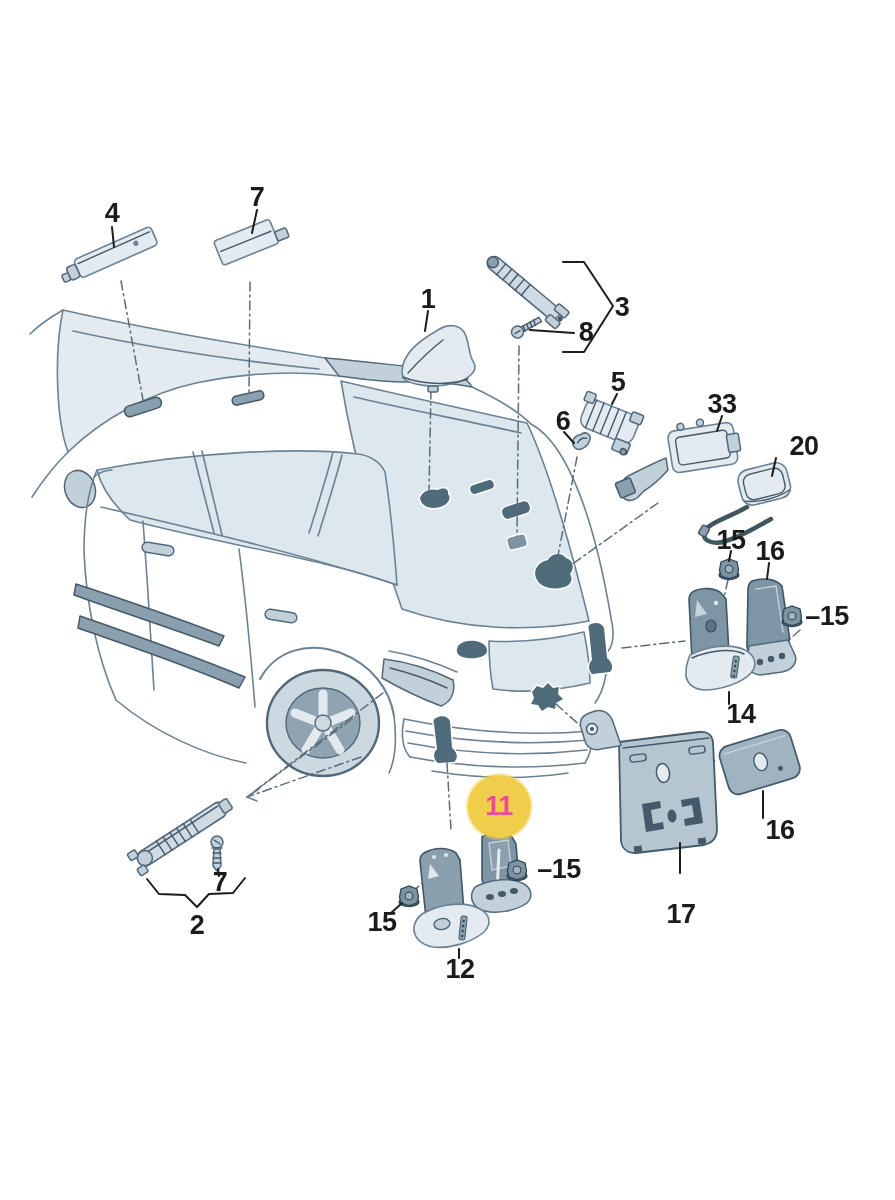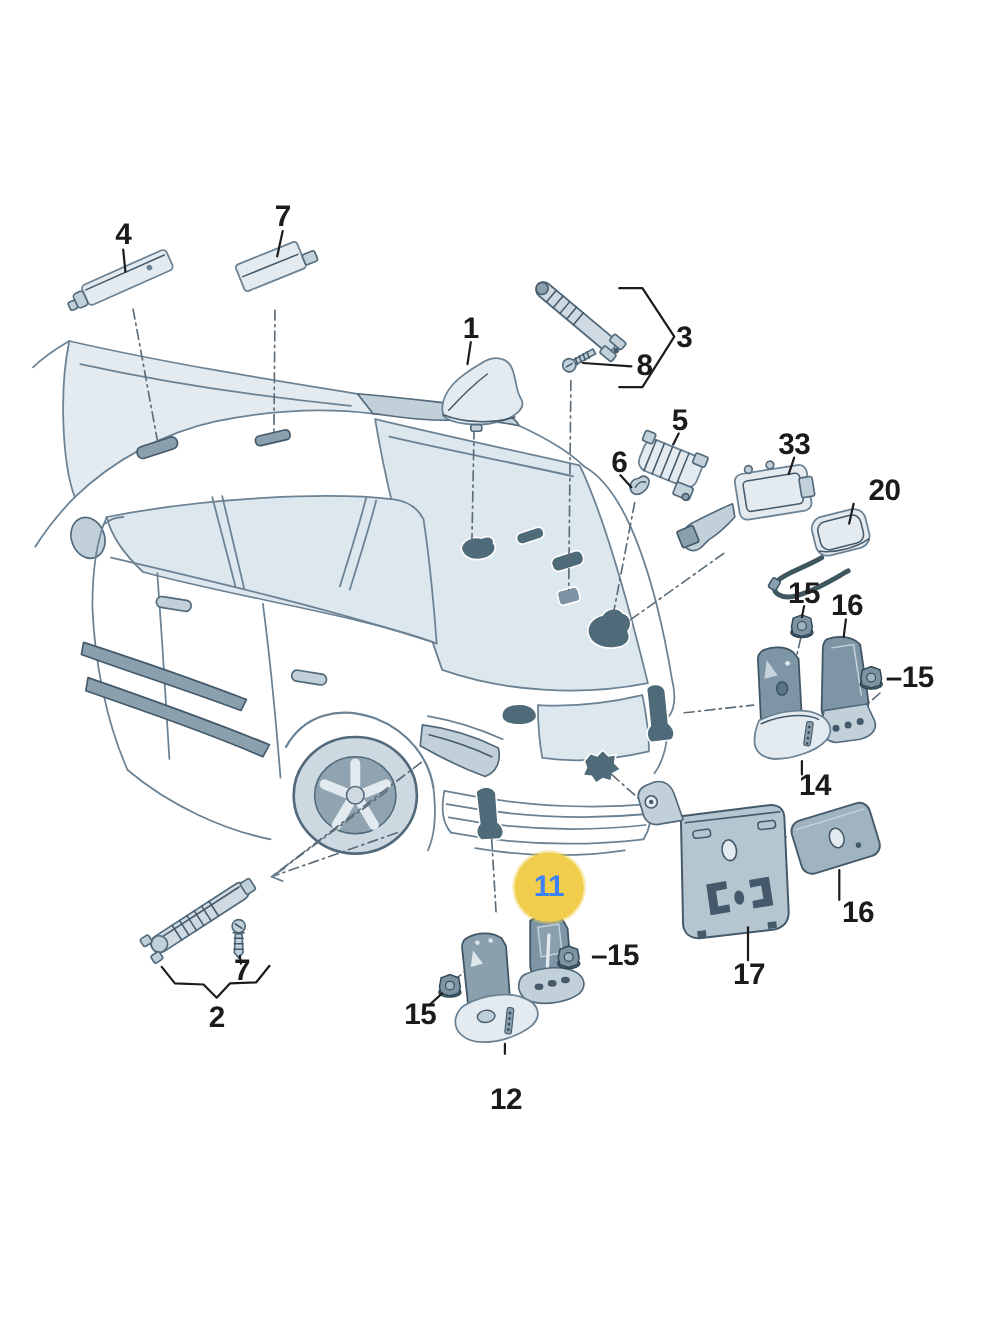--- a/index.html
+++ b/index.html
@@ -4,21 +4,21 @@
 <style>
   html,body { margin:0; padding:0; background:#ffffff; }
   body { width:895px; height:1200px; overflow:hidden; position:relative;
          font-family:"Liberation Sans", sans-serif; }
   .stage { position:absolute; inset:0; width:895px; height:1200px; background:#fff; }
   .stage svg { position:absolute; left:0; top:0; }
   .callout-layer { position:absolute; inset:0; }
   .callout { position:absolute; transform:translate(-50%,-50%);
              font:700 27px/1 "Liberation Sans", sans-serif; color:#1b1b1b;
              letter-spacing:-0.5px; white-space:nowrap; z-index:3; cursor:pointer; }
-  .callout.highlighted { color:#3b82f6; }
+  .callout.highlighted { color:#ec4899; }
   .callout.highlighted::before { content:""; position:absolute; left:50%; top:52%;
       transform:translate(-50%,-50%); width:63px; height:63px; border-radius:50%;
       background:var(--highlight,#f0ce4b); z-index:-1;
       box-shadow:0 0 0 2px rgba(240,206,75,.45); }
 
   
   .s  { fill:none; stroke:#6b8294; stroke-width:1.6; stroke-linecap:round; stroke-linejoin:round; }
   .sd { fill:none; stroke:#44596a; stroke-width:1.4; stroke-linecap:round; stroke-linejoin:round; }
   .hl { fill:none; stroke:#c8d4dd; stroke-width:1.3; stroke-linecap:round; }
   .fl  { fill:#e3eaf0; stroke:#6b8294; stroke-width:1.6; stroke-linejoin:round; }
@@ -383,21 +383,21 @@
       <span class="callout" style="left: 586px; top: 332px;">8</span>
       <span class="callout" style="left: 618px; top: 382px;">5</span>
       <span class="callout" style="left: 563px; top: 421px;">6</span>
       <span class="callout" style="left: 722px; top: 404px;">33</span>
       <span class="callout" style="left: 804px; top: 446px;">20</span>
       <span class="callout" style="left: 731px; top: 540px;">15</span>
       <span class="callout" style="left: 770px; top: 551px;">16</span>
       <span class="callout" style="left: 827px; top: 616px;">–15</span>
       <span class="callout" style="left: 729px; top: 714px; margin-left: 12px;">14</span>
       <span class="callout" style="left: 740px; top: 830px; margin-left: 40px;">16</span>
-      <span class="callout" style="left: 681px; top: 886px;">17</span>
+      <span class="callout" style="left: 681px; top: 914px;">17</span>
       <span class="callout highlighted" style="left: 499px; top: 806px;">11</span>
       <span class="callout" style="left: 559px; top: 869px;">–15</span>
       <span class="callout" style="left: 382px; top: 922px;">15</span>
-      <span class="callout" style="left: 460px; top: 969px; margin-top: 31px;">12</span>
+      <span class="callout" style="left: 460px; top: 969px;">12</span>
       <span class="callout" style="left: 220px; top: 882px;">7</span>
       <span class="callout" style="left: 197px; top: 925px;">2</span>
     </div>
 </div>
 
 </body></html>

